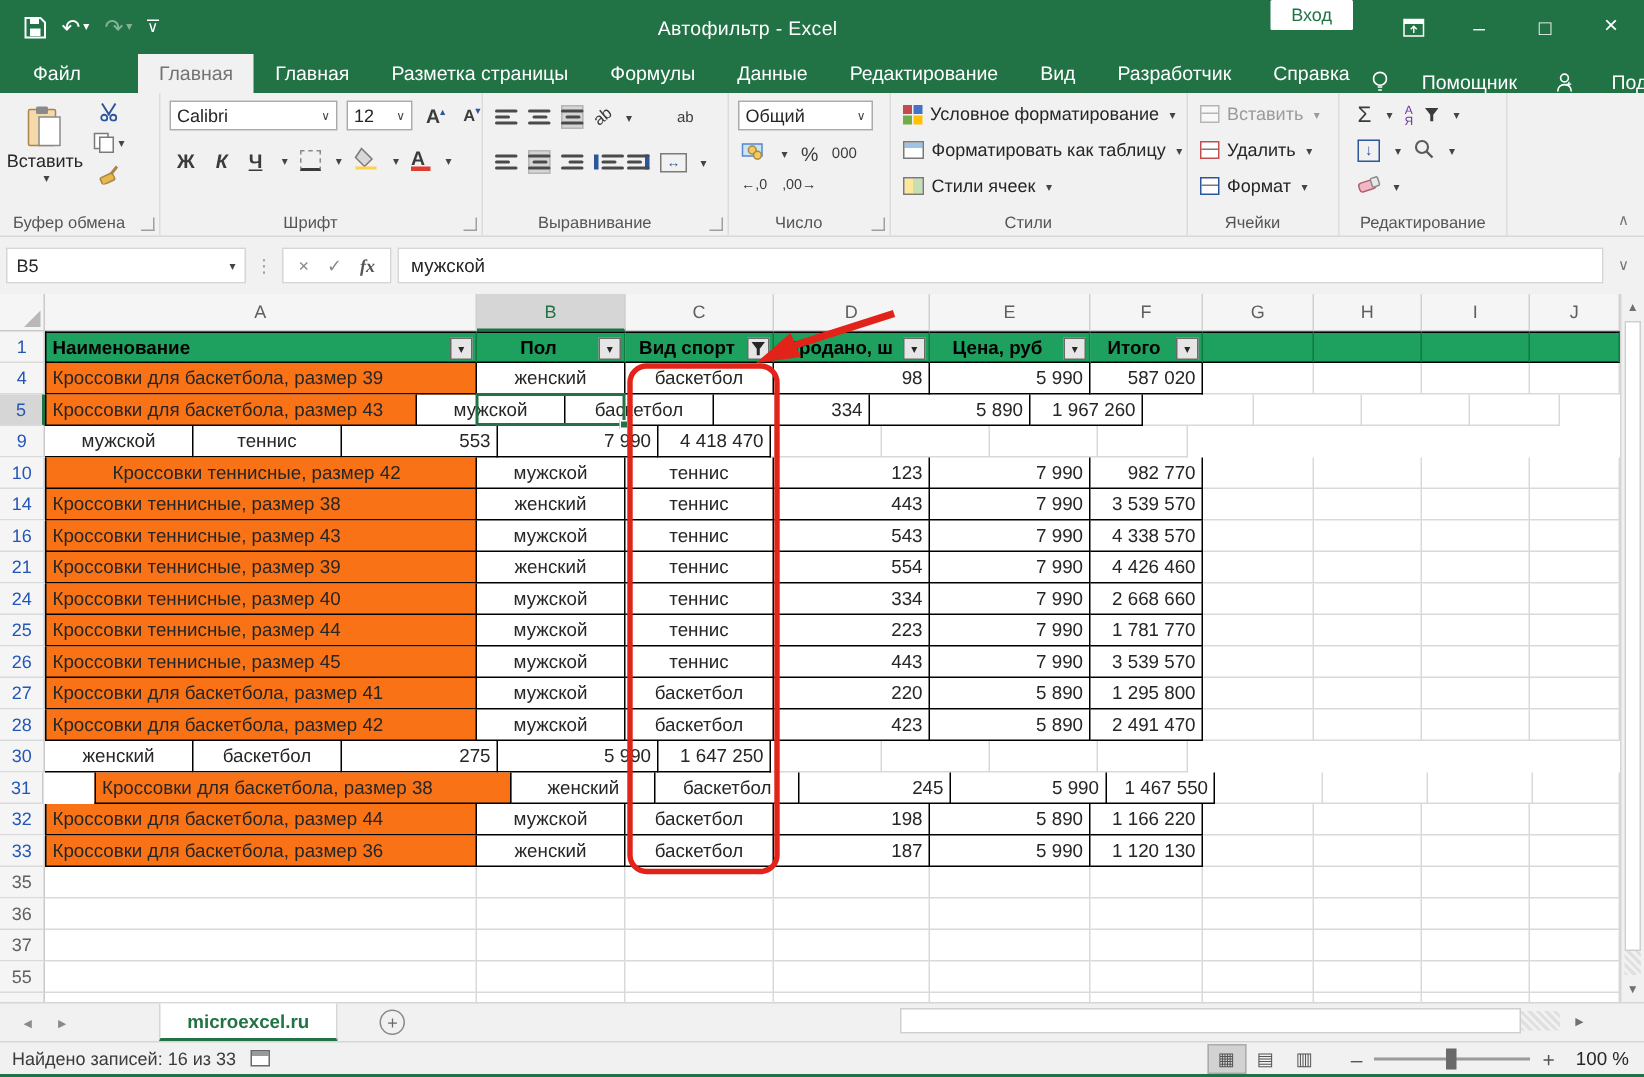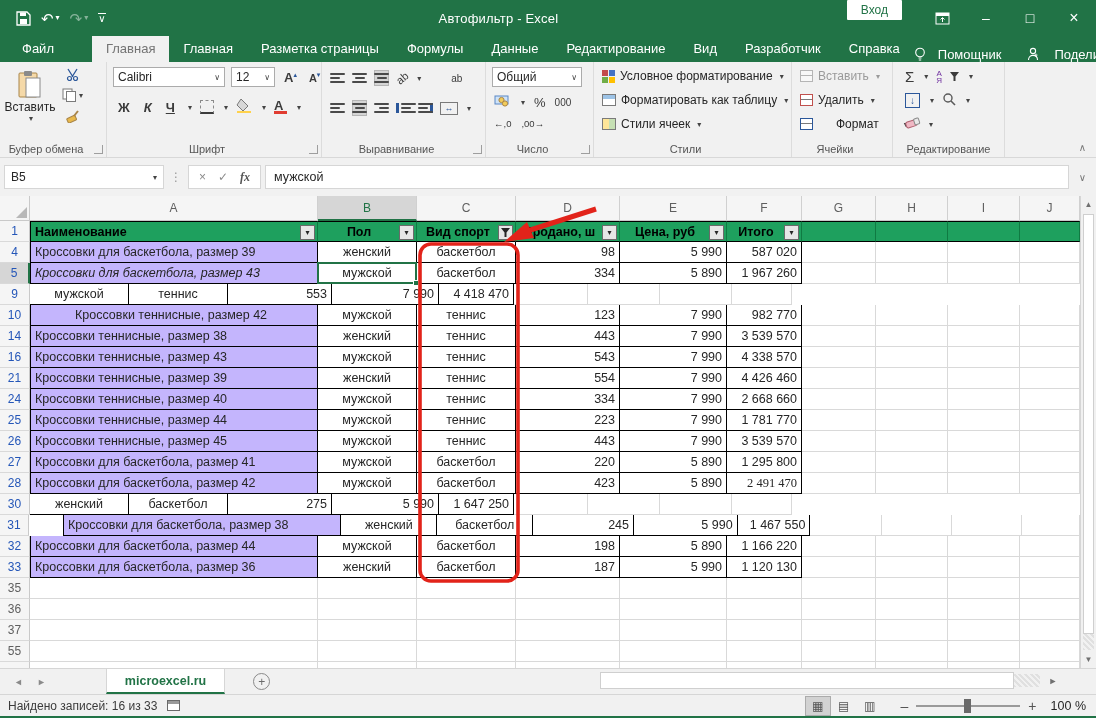--- a/index.html
+++ b/index.html
@@ -19,21 +19,21 @@
   .signin{background:#fff;color:#217346;font-size:12px;padding:3px 14px;margin-right:18px;border-radius:1px;}
   .winbtn{width:44px;height:100%;display:flex;align-items:center;justify-content:center;font-size:14px;color:#fff;}
   .ribbonopt svg{display:block;}
 
   
   .tabstrip{position:absolute;left:0;top:36px;width:1096px;height:26px;background:#217346;display:flex;align-items:flex-end;}
   .tabs{display:flex;align-items:flex-end;height:100%;padding-left:8px;}
   .tab{color:#fff;font-size:13px;padding:4px 14px 6px;height:26px;display:flex;align-items:center;white-space:nowrap;}
   .tab.active{background:#f1f1f1;color:#737373;margin-left:24px;}
   .ts-right{margin-left:auto;display:flex;align-items:center;gap:26px;padding-right:24px;color:#fff;font-size:13px;}
-  .ts-item{display:flex;align-items:flex-start;gap:12px;}
+  .ts-item{display:flex;align-items:flex-end;gap:22px;}
 
   
   .ribbon{position:absolute;left:0;top:62px;width:1096px;height:96px;background:#f1f1f1;border-bottom:1px solid #d8d8d8;font-size:12px;}
   .rgroup{position:absolute;top:0;height:95px;border-right:1px solid #dcdcdc;}
   .glabel{position:absolute;bottom:2px;left:0;right:14px;text-align:center;font-size:11px;color:#555;}
   .launcher{position:absolute;bottom:3px;right:3px;width:9px;height:9px;border-left:1px solid #8a8a8a;border-top:1px solid #8a8a8a;transform:rotate(180deg);opacity:.8;}
   .dd{font-size:8px;color:#444;margin-left:2px;}
   .rowline{display:flex;align-items:center;gap:6px;}
   .combo{background:#fff;border:1px solid #ababab;height:20px;display:flex;align-items:center;
          justify-content:space-between;padding:0 4px;font-size:12px;color:#262626;}
@@ -71,21 +71,21 @@
       font-size:12px;color:#5f5f5f;height:25px;}
   .ch.sel{background:#d6d6d6;border-bottom:2px solid #217346;color:#217346;}
   .corner{width:30px;position:relative;background:#f5f5f5;border-right:1px solid #c9c9c9;border-bottom:1px solid #c9c9c9;}
   .corner:after{content:"";position:absolute;right:2px;bottom:2px;border-left:11px solid transparent;border-bottom:11px solid #b8b8b8;}
   .grow{display:flex;height:21px;}
   .gut{width:30px;background:#f5f5f5;border-right:1px solid #c9c9c9;border-bottom:1px solid #d9d9d9;display:flex;align-items:center;justify-content:center;font-size:12px;color:#5f5f5f;}
   .gut.filtered{color:#2456b8;}
   .gut.sel{background:#d6d6d6;border-right:2px solid #217346;}
   .cell{border-right:1px solid #d9d9d9;border-bottom:1px solid #d9d9d9;display:flex;align-items:center;font-size:12.5px;padding:0 4px;overflow:hidden;white-space:nowrap;}
   .cell.dark{border-right:1px solid #000;border-bottom:1px solid #000;}
-  .cell.name{background:#c4b5fd;justify-content:flex-start;border-left:1px solid #000;}
+  .cell.name{background:#f97316;justify-content:flex-start;border-left:1px solid #000;}
   .cell.ctr{justify-content:center;}
   .cell.num{justify-content:flex-end;}
   .hdr .cell{background:#1ea05e;font-weight:bold;color:#000;position:relative;border-right:1px solid #0f7a42;border-bottom:1px solid #000;border-top:1px solid #000;}
   .hdr .cell.name{justify-content:flex-start;background:#1ea05e;}
   .filterbtn{position:absolute;right:2px;top:3px;width:15px;height:15px;background:#e6e6e6;border:1px solid #6a6a6a;
              display:flex;align-items:center;justify-content:center;font-size:8px;color:#262626;line-height:1;}
   .sel-overlay{position:absolute;border:2px solid #217346;pointer-events:none;}
   .sel-overlay .handle{position:absolute;right:-4px;bottom:-4px;width:6px;height:6px;background:#217346;border:1px solid #fff;}
 
   
@@ -382,21 +382,21 @@
       <div class="rowline" style="position:absolute;left:8px;top:7px;gap:5px;">
         <span class="cells-ic" style="opacity:.5;"></span>
         <span class="txt grayed">Вставить</span>
           <span class="dd grayed">▾</span>
       </div>
       <div class="rowline" style="position:absolute;left:8px;top:31px;gap:5px;">
         <span class="cells-ic" style="border-color:#c0504d;"></span>
         <span class="txt">Удалить</span>
           <span class="dd">▾</span>
       </div>
-      <div class="rowline" style="position:absolute;left:8px;top:55px;gap:23px;text-align:right;">
+      <div class="rowline" style="position:absolute;left:8px;top:55px;gap:5px;text-align:right;">
         <span class="cells-ic" style="border-color:#2b579a;"></span>
         <span class="txt">Формат</span>
           <span class="dd">▾</span>
       </div>
       <div class="glabel">Ячейки</div>
     </div>
 
     <div class="rgroup" style="left:893px;width:112px;">
       <div class="rowline" style="position:absolute;left:12px;top:6px;gap:8px;">
         <span style="font-size:15px;color:#3b3b3b;">Σ</span>
@@ -486,21 +486,21 @@
           <div class="cell num dark" style="width: 104px; padding-left: 36px;">98</div>
           <div class="cell num dark" style="width: 107px;">5 990</div>
           <div class="cell num dark" style="width: 75px;">587 020</div>
           <div class="cell " style="width: 74px;"></div>
           <div class="cell " style="width: 72px;"></div>
           <div class="cell " style="width: 72px;"></div>
           <div class="cell " style="width: 60px;"></div>
         </div>
         <div class="grow">
           <div class="gut filtered sel">5</div>
-          <div class="cell name dark" style="width: 288px; font-style: italic;">Кроссовки для баскетбола, размер 43</div>
+          <div class="cell name dark" style="width: 248px;">Кроссовки для баскетбола, размер 43</div>
           <div class="cell ctr dark" style="width: 99px;">мужской</div>
           <div class="cell ctr dark" style="width: 99px;">баскетбол</div>
           <div class="cell num dark" style="width: 104px;">334</div>
           <div class="cell num dark" style="width: 107px;">5 890</div>
           <div class="cell num dark" style="width: 75px;">1 967 260</div>
           <div class="cell " style="width: 74px;"></div>
           <div class="cell " style="width: 72px;"></div>
           <div class="cell " style="width: 72px;"></div>
           <div class="cell " style="width: 60px;"></div>
         </div>
@@ -620,21 +620,21 @@
           <div class="cell " style="width: 72px;"></div>
           <div class="cell " style="width: 60px;"></div>
         </div>
         <div class="grow">
           <div class="gut filtered">28</div>
           <div class="cell name dark" style="width: 288px;">Кроссовки для баскетбола, размер 42</div>
           <div class="cell ctr dark" style="width: 99px;">мужской</div>
           <div class="cell ctr dark" style="width: 99px;">баскетбол</div>
           <div class="cell num dark" style="width: 104px;">423</div>
           <div class="cell num dark" style="width: 107px;">5 890</div>
-          <div class="cell num dark" style="width: 75px; font-family: Liberation Serif, serif;">2 491 470</div>
+          <div class="cell num dark" style="width: 75px;">2 491 470</div>
           <div class="cell " style="width: 74px;"></div>
           <div class="cell " style="width: 72px;"></div>
           <div class="cell " style="width: 72px;"></div>
           <div class="cell " style="width: 60px;"></div>
         </div>
         <div class="grow">
           <div class="gut filtered">30</div>
           <div class="cell ctr dark" style="width: 99px;">женский</div>
           <div class="cell ctr dark" style="width: 99px;">баскетбол</div>
           <div class="cell num dark" style="width: 104px;">275</div>

